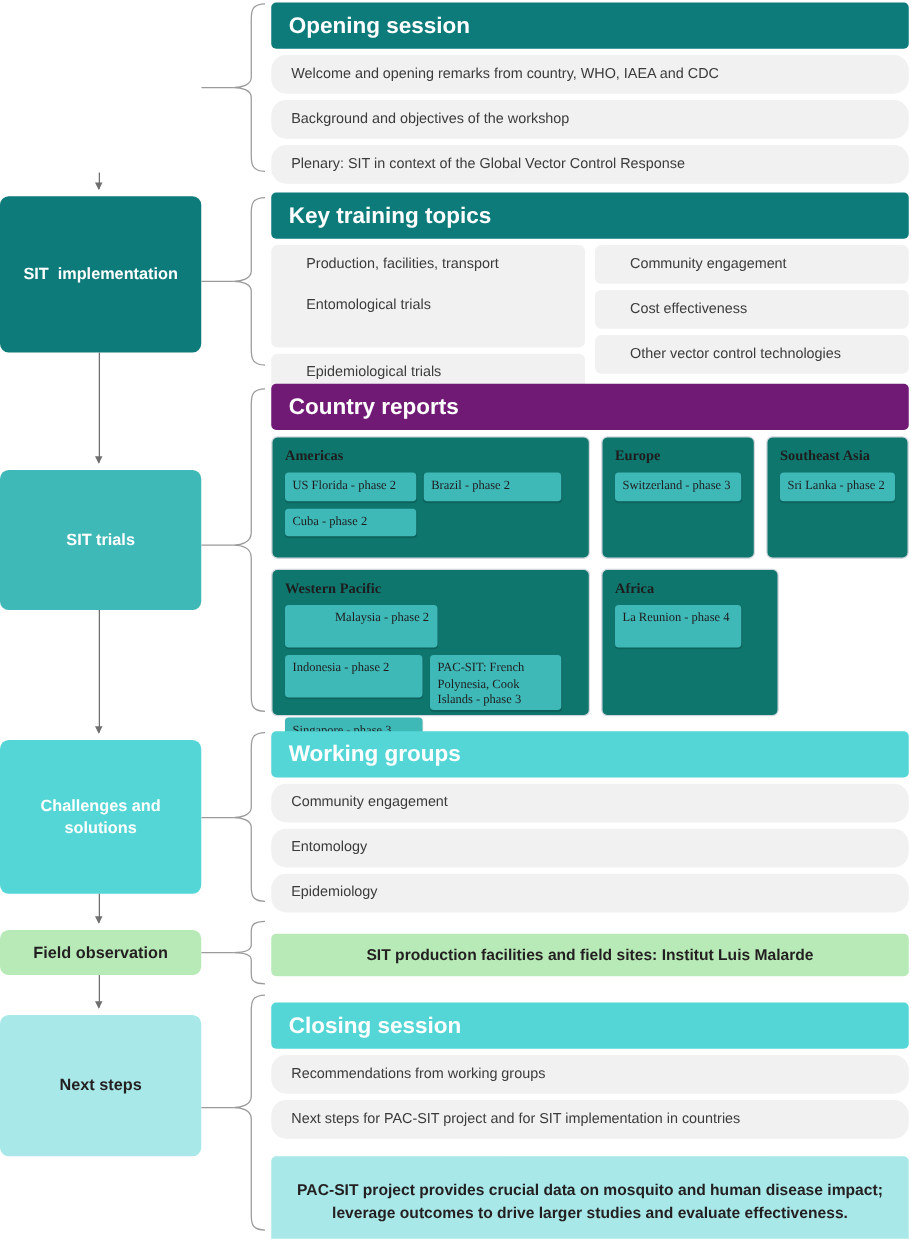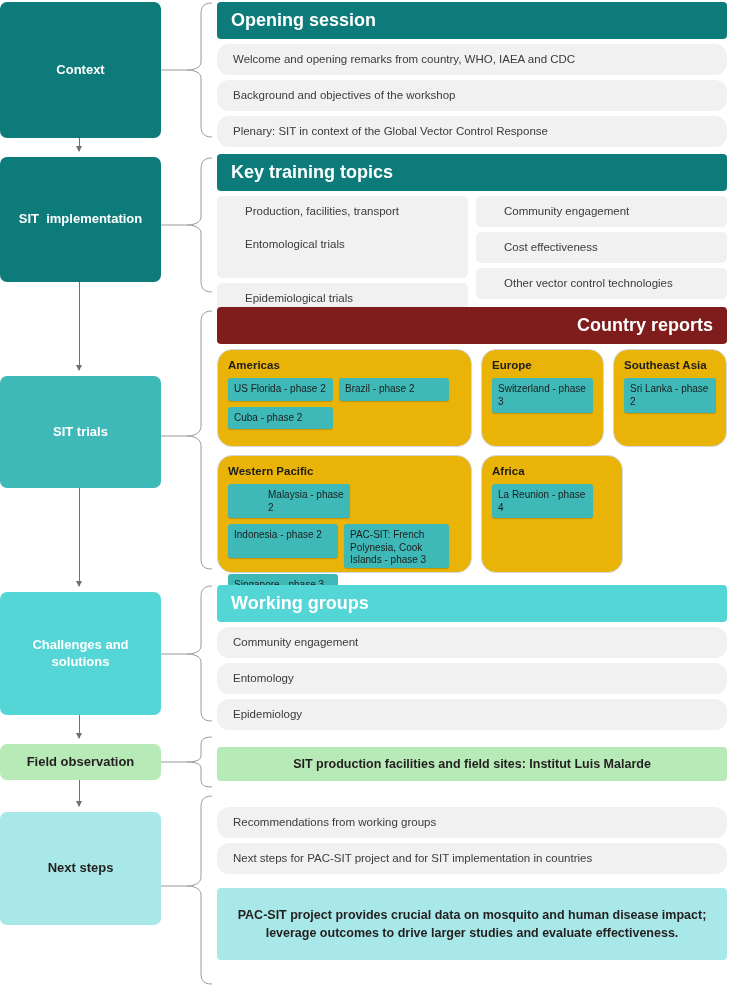--- a/index.html
+++ b/index.html
@@ -59,21 +59,21 @@
 
   .bar {
     border-radius: 4px;
     font-weight: bold;
     font-size: 18px;
     color: #ffffff;
     padding: 7px 14px;
     line-height: 1.3;
   }
   .bar.dark { background: #0e7b7b; }
-  .bar.mid  { background: #7f1d1d; text-align: right; }
+  .bar.mid  { background: #701a75; }
   .bar.cyan { background: #55d6d6; }
 
   .row {
     background: #f1f1f1;
     border-radius: 12px;
     font-size: 11.5px;
     color: #3b3b3b;
     padding: 8px 16px;
     line-height: 1.3;
     margin-top: 5px;
@@ -89,26 +89,27 @@
   }
   .topic.tall { padding-top: 8px; padding-bottom: 26px; }
   .topic.tall .t2 { margin-top: 18px; }
 
   .two-col { display: flex; gap: 8px; margin-top: 5px; }
   .col { flex: 1; display: flex; flex-direction: column; gap: 5px; }
 
   
   .regions { display: flex; gap: 9px; margin-top: 5px; }
   .region-card {
-    background: #eab308;
+    background: #0f766e;
     border: 1px solid #d2d8de;
-    border-radius: 15px;
+    border-radius: 5px;
     padding: 9px 10px 10px 10px;
     display: flex;
     flex-direction: column;
+    font-family: Liberation Serif, serif;
   }
   .region-title {
     font-weight: bold;
     font-size: 11.5px;
     color: #1d1d1d;
     margin-bottom: 7px;
   }
   .chips { display: flex; flex-wrap: wrap; gap: 6px; align-content: flex-start; flex: 1; }
   .chip {
     background: #3fb8b8;
@@ -138,23 +139,20 @@
     text-align: center;
     padding: 18px 18px;
     line-height: 1.45;
   }
 </style>
 </head>
 <body>
 
 <div id="flow">
 
-  <div class="stage dark" style="top:2px;height:136px;">
-    <span>Context</span>
-  </div>
   <div class="stage dark" style="top:157px;height:125px;">
     <span>SIT  implementation</span>
   </div>
   <div class="stage mid" style="top:376px;height:112px;">
     <span>SIT trials</span>
   </div>
   <div class="stage cyan" style="top:592px;height:123px;">
     <span>Challenges and solutions</span>
   </div>
   <div class="stage green" style="top:744px;height:36px;">
@@ -290,18 +288,19 @@
     <div class="row">Community engagement</div>
     <div class="row">Entomology</div>
     <div class="row">Epidemiology</div>
   </div>
 
   <div class="panel" style="top:747px;left:217px;width:510px;">
     <div class="highlight-green">SIT production facilities and field sites: Institut Luis Malarde</div>
   </div>
 
   <div class="panel" style="top:802px;left:217px;width:510px;">
+    <div class="bar cyan">Closing session</div>
     <div class="row">Recommendations from working groups</div>
     <div class="row">Next steps for PAC-SIT project and for SIT implementation in countries</div>
     <div class="highlight-cyan" style="margin-top:14px;">PAC-SIT project provides crucial data on mosquito and human disease impact; leverage outcomes to drive larger studies and evaluate effectiveness.</div>
   </div>
 
 </div>
 
 </body></html>

